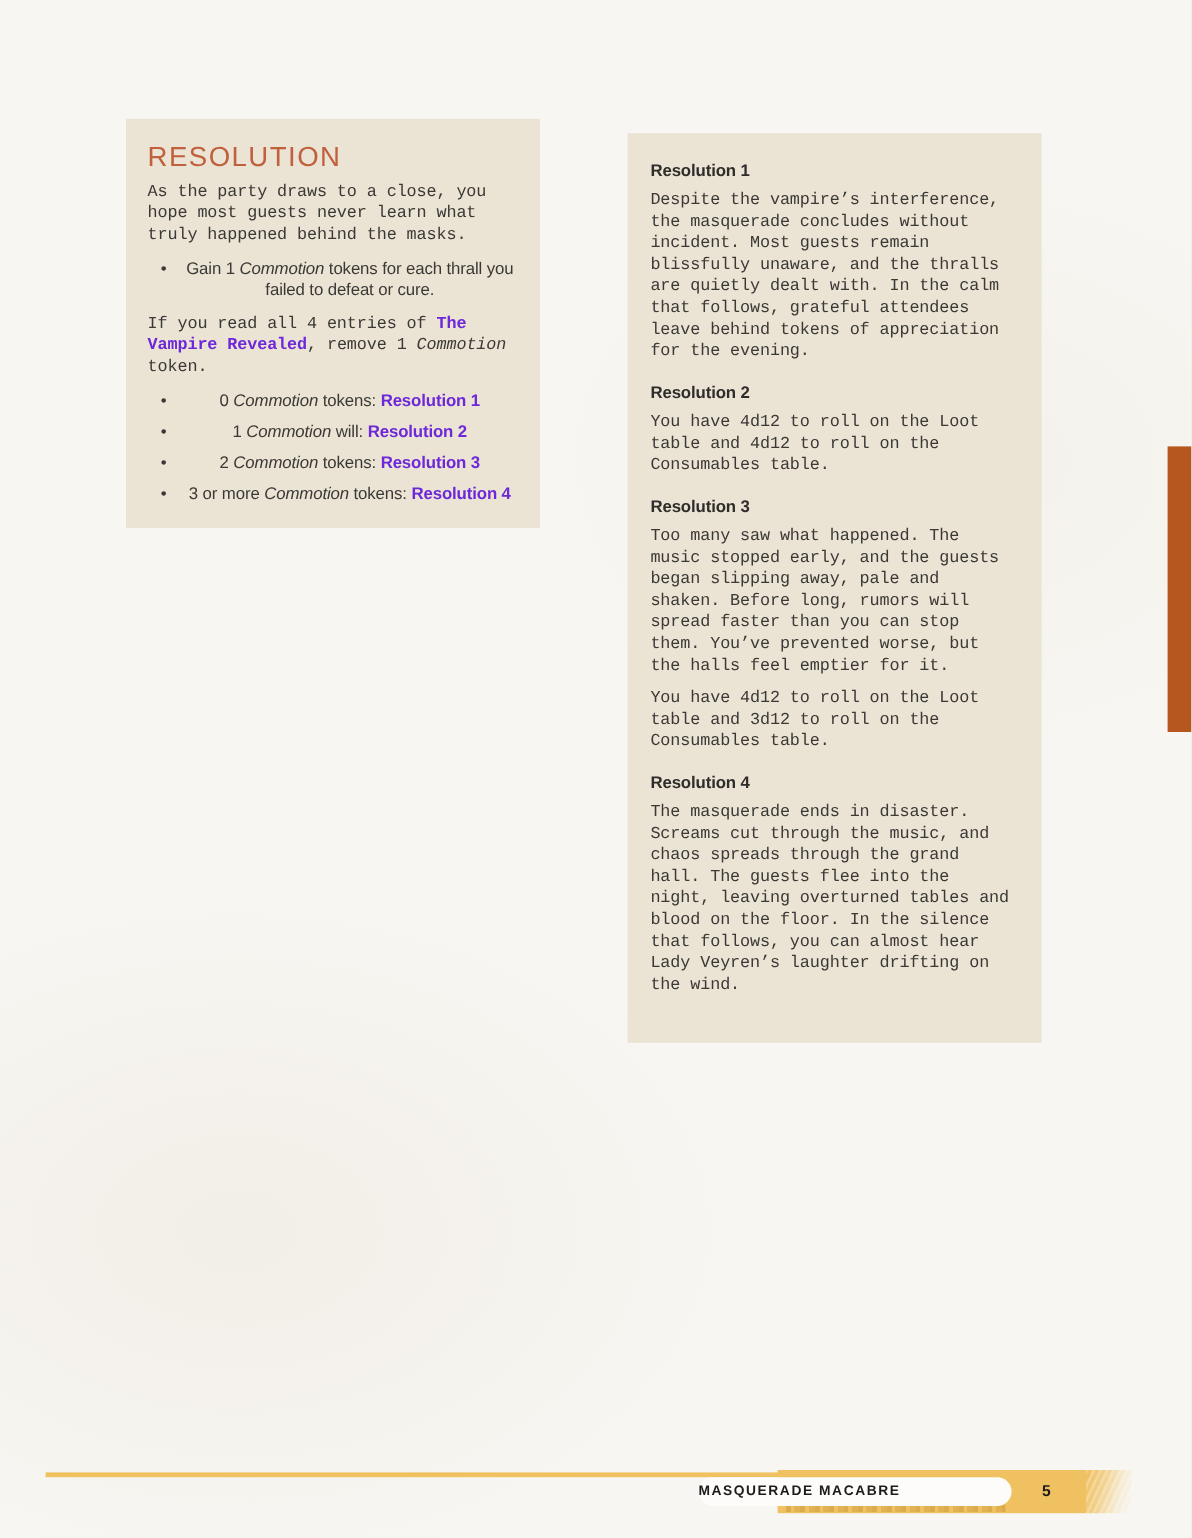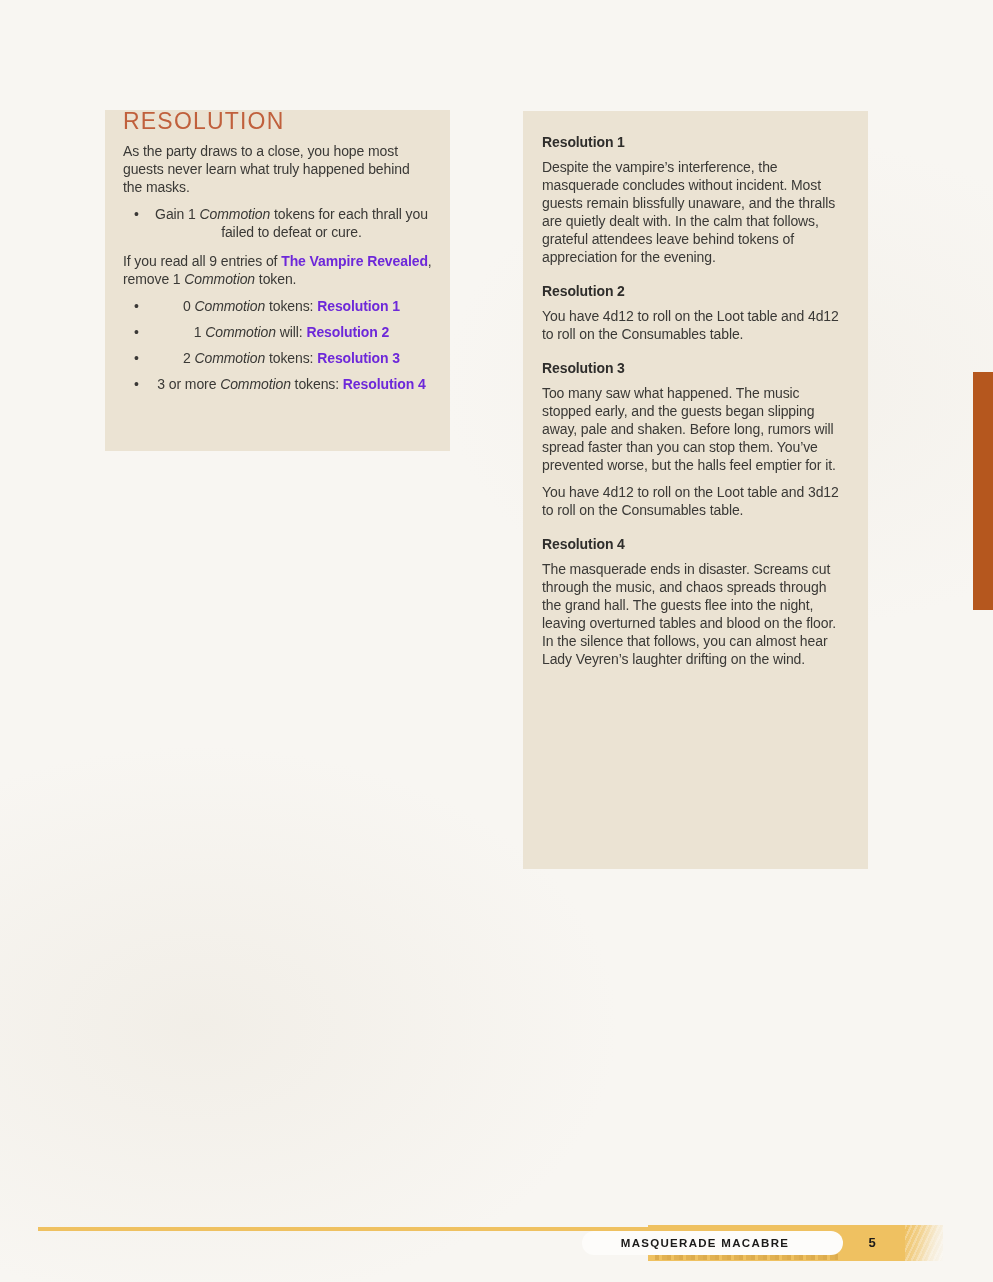--- a/index.html
+++ b/index.html
@@ -18,31 +18,31 @@
 
   
   .panel {
     position:absolute;
     background:#ebe3d3;
     box-sizing:border-box;
     font-size:14px;
     line-height:18px;
     letter-spacing:-0.1px;
   }
-  .panel-left  { left:105px; top:110px; width:345px; height:341px; padding:2px 18px; }
+  .panel-left  { left:105px; top:99px; width:345px; height:341px; padding:22px 18px; }
   .panel-right { left:523px; top:111px; width:345px; height:758px; padding:22px 19px; }
 
   .section-title {
     margin:0 0 12px 0;
     font-size:23px;
     font-weight:400;
     letter-spacing:1.2px;
     color:#c0603c;
   }
-  .panel p { margin:0 0 9px 0; }
+  .panel p { margin:0 0 9px 0;font-family:Liberation Mono, monospace; }
   .it { font-style:italic; }
   .bd { font-weight:700; color:#6d28d9; }
 
   ul.bullets { list-style:none; margin:3px 0 11px 0; padding:0; }
   ul.bullets li { display:flex; margin:0 0 8px 0; }
   ul.bullets .marker { flex:none; width:17px; margin-left:11px; text-align:left; }
   ul.bullets .b-text { flex:1;text-align:center; }
 
   .res-title {
     margin:16px 0 7px 0;
@@ -82,21 +82,21 @@
       linear-gradient(105deg, #efc161 0%, rgba(239,193,97,.7) 35%, rgba(239,193,97,.18) 72%, rgba(239,193,97,0) 100%);
   }
   .footer-pill {
     position:absolute;
     left:582px; top:1231px;
     width:261px; height:24px;
     background:#fdfcfa;
     border-radius:12px;
     display:flex;
     align-items:center;
-    justify-content:center;
+    justify-content:flex-start;
     padding-right:15px;
     box-sizing:border-box;
     font-size:11.5px;
     font-weight:700;
     letter-spacing:1.3px;
     color:#1c1b1a;
     white-space:nowrap;
   }
   .footer-texture {
     position:absolute;
@@ -125,21 +125,21 @@
 
   <div class="panel panel-left">
     <h1 class="section-title">RESOLUTION</h1>
     <p>As the party draws to a close, you hope most guests never learn what truly happened behind the masks.</p>
     <ul class="bullets">
       <li>
         <span class="marker">•</span>
         <span class="b-text"><span>Gain 1 </span><span class="it">Commotion</span><span> tokens for each thrall you failed to defeat or cure.</span></span>
       </li>
     </ul>
-    <p><span>If you read all 9 entries of </span><span class="bd">The Vampire Revealed</span><span>, remove 1 </span><span class="it">Commotion</span><span> token.</span></p>
+    <p><span>If you read all 4 entries of </span><span class="bd">The Vampire Revealed</span><span>, remove 1 </span><span class="it">Commotion</span><span> token.</span></p>
     <ul class="bullets">
       <li>
         <span class="marker">•</span>
         <span class="b-text"><span>0 </span><span class="it">Commotion</span><span> tokens: </span><span class="bd">Resolution 1</span></span>
       </li>
       <li>
         <span class="marker">•</span>
         <span class="b-text"><span>1 </span><span class="it">Commotion</span><span> will: </span><span class="bd">Resolution 2</span></span>
       </li>
       <li>

